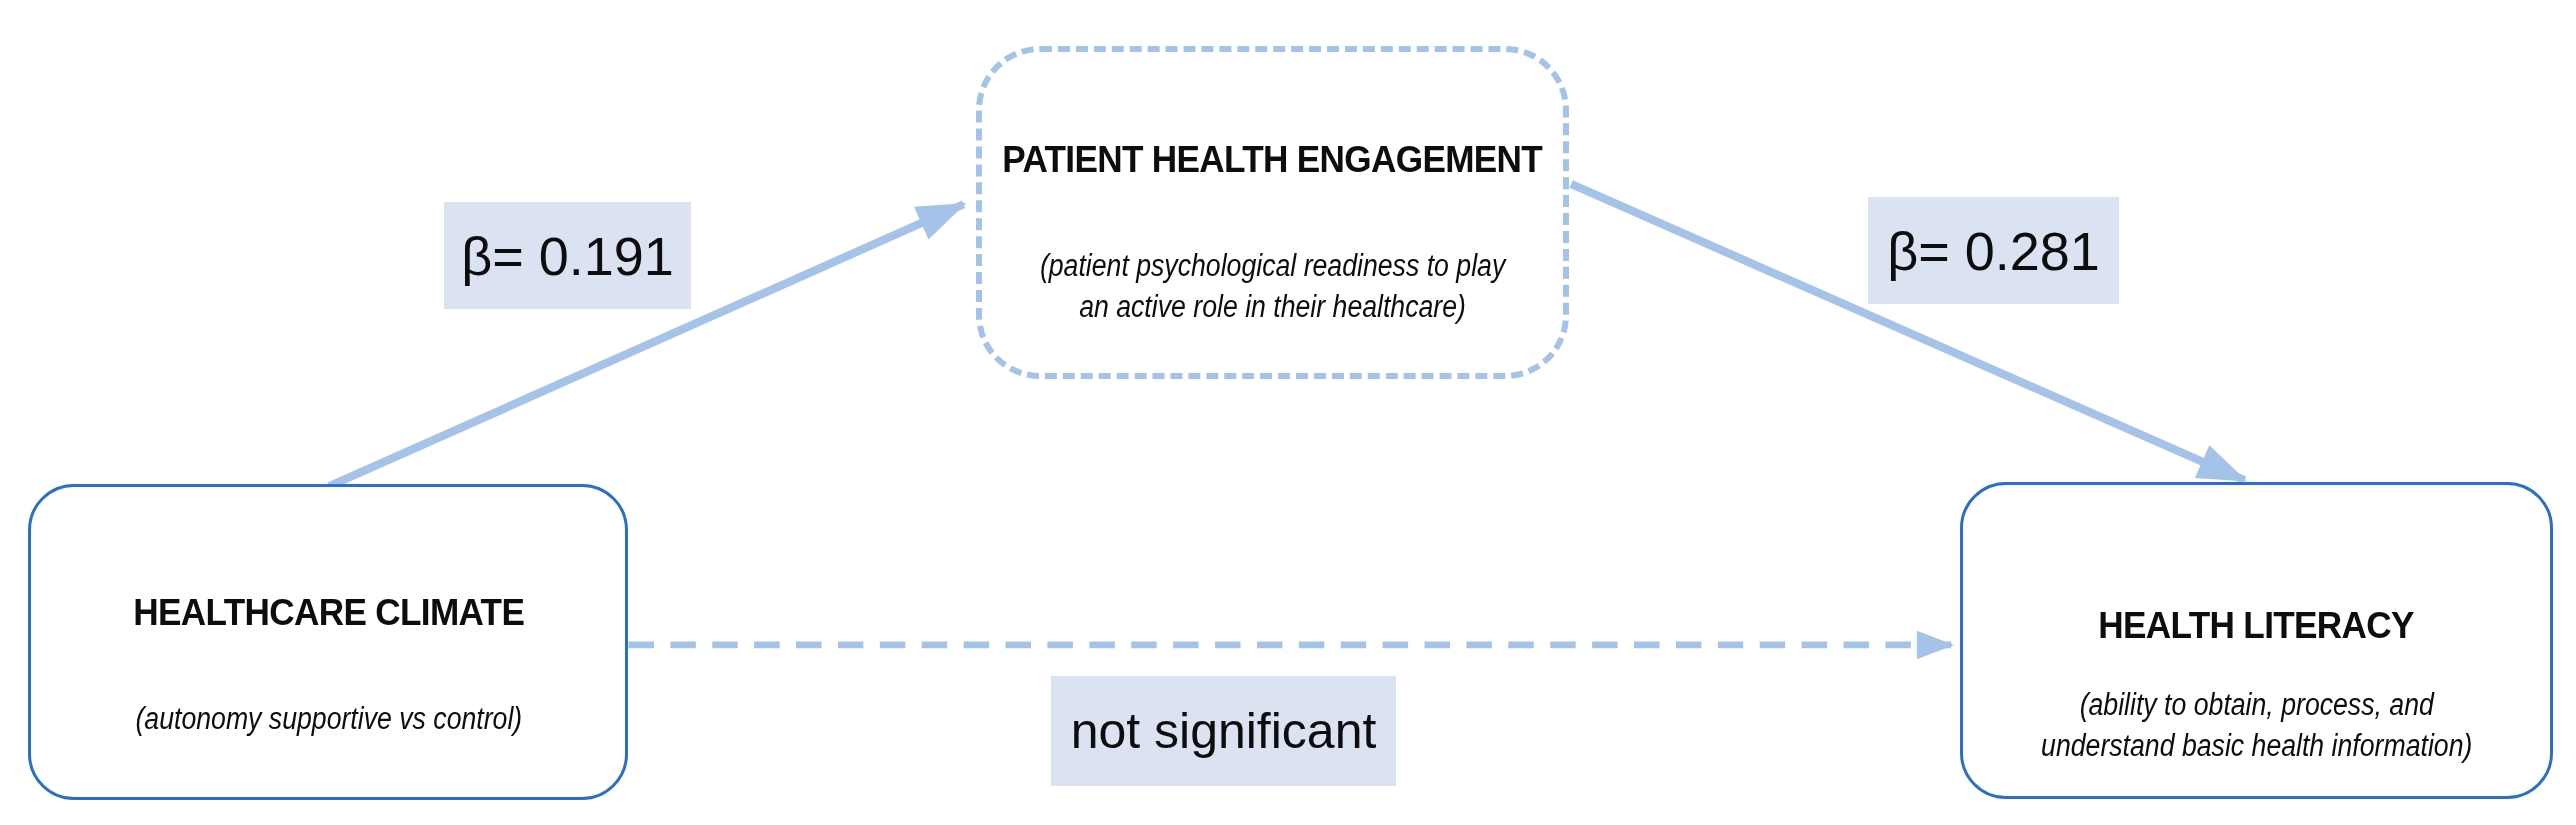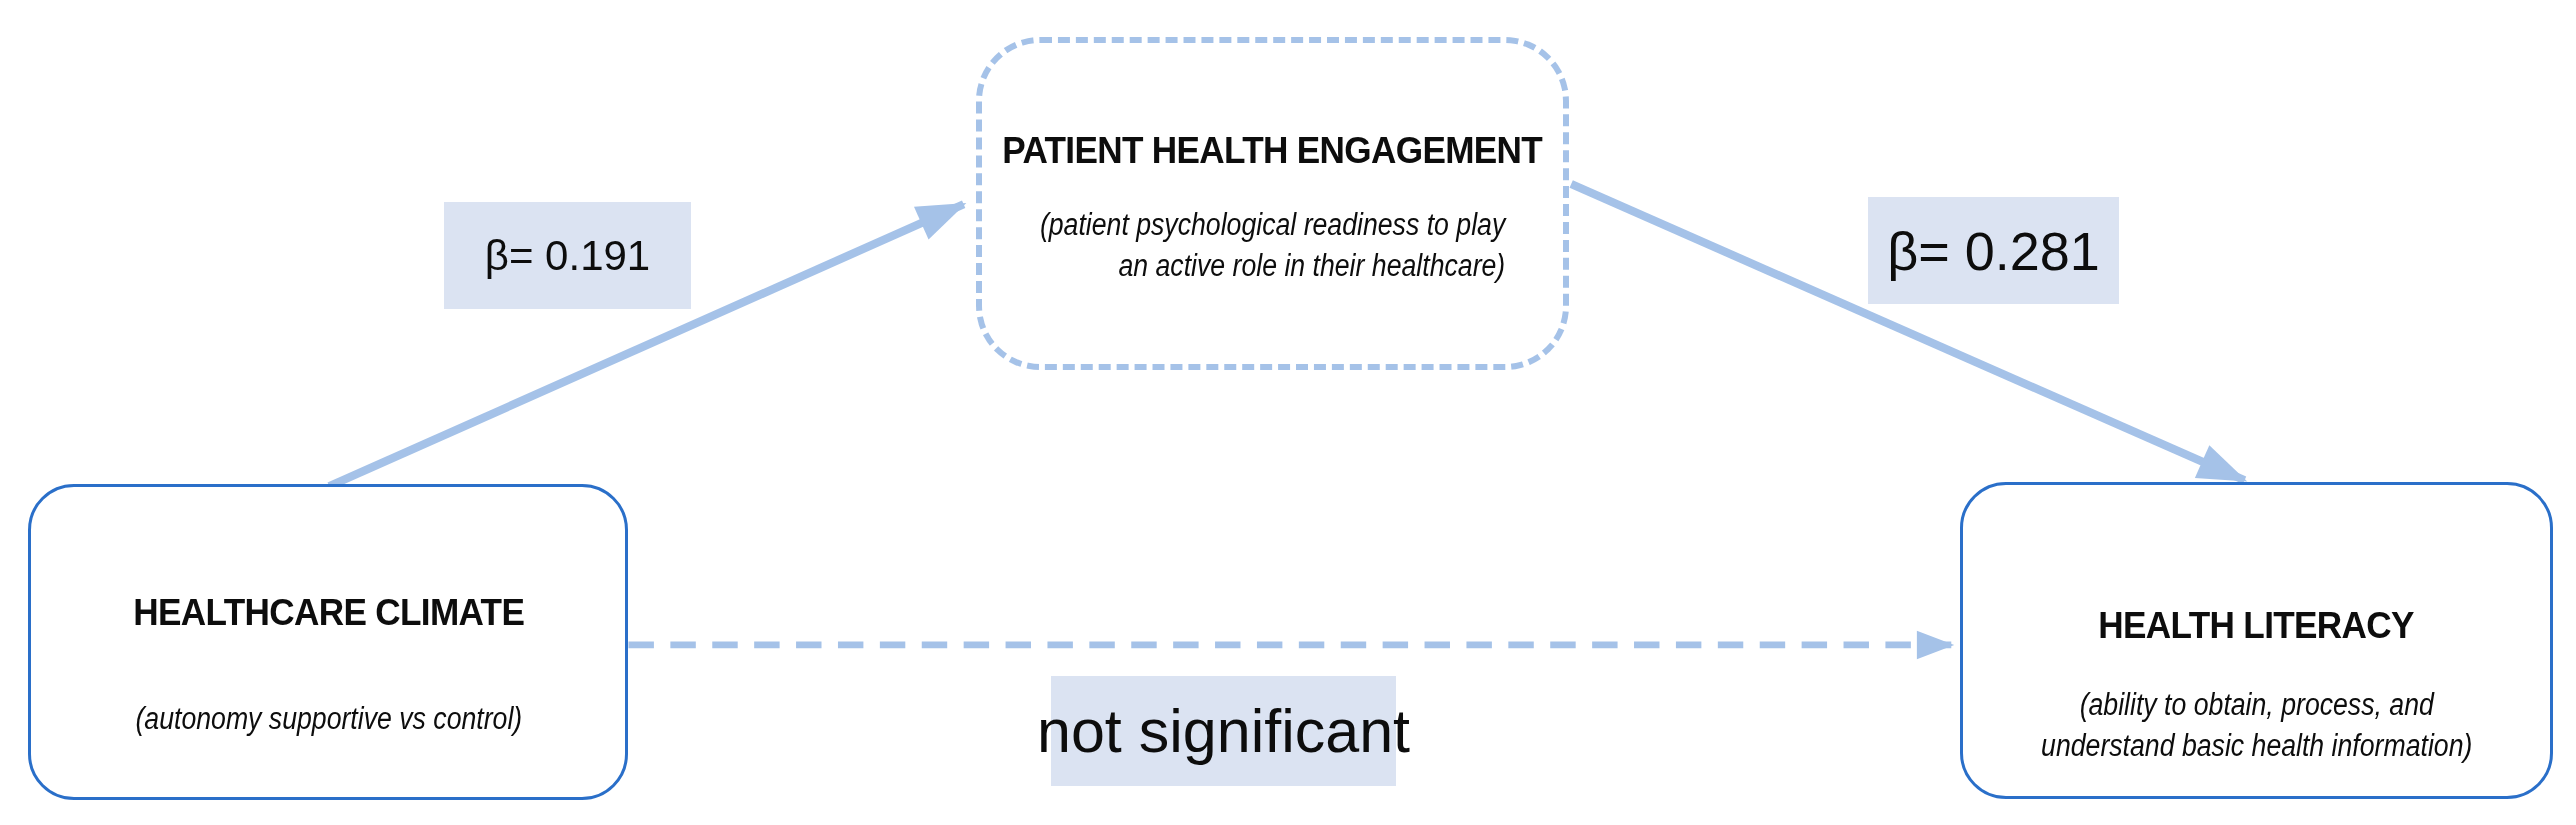--- a/index.html
+++ b/index.html
@@ -21,27 +21,26 @@
   .node {
     position: absolute;
     box-sizing: border-box;
     background: #ffffff;
     display: flex;
     flex-direction: column;
     align-items: center;
     text-align: center;
   }
   .node-mediator {
-    left: 976px; top: 37px;
+    left: 976px; top: 46px;
     width: 593px; height: 333px;
     border: 6.7px dashed #a5c2e8;
     border-radius: 64px;
     padding-top: 87px;
-    gap: 32px;
-    text-align: right;
+    gap: 64px;
   }
   .node-predictor {
     left: 28.4px; top: 484px;
     width: 600px; height: 316px;
     border: 3.7px solid #2a6fc9;
     border-radius: 46px;
     padding-top: 105px;
     gap: 64px;
   }
   .node-outcome {
@@ -71,23 +70,23 @@
   }
   .node-subtitle span { display: block; white-space: nowrap; }
   .edge-label {
     position: absolute;
     background: #dbe3f2;
     display: flex;
     align-items: center;
     justify-content: center;
     white-space: nowrap;
   }
-  .edge-label-a { left: 444px;  top: 202px; width: 247px; height: 107px; font-size: 42px; }
+  .edge-label-a { left: 444px;  top: 202px; width: 247px; height: 107px; font-size: 54px; }
   .edge-label-b { left: 1868px; top: 197px; width: 251px; height: 107px; font-size: 54px; }
-  .edge-label-c { left: 1051px; top: 676px; width: 345px; height: 110px; font-size: 61px; }
+  .edge-label-c { left: 1051px; top: 676px; width: 345px; height: 110px; font-size: 50px; }
 </style>
 </head>
 <body>
 
 <div class="canvas">
 
   <svg class="arrow-layer" viewBox="0 0 3443 1104" xmlns="http://www.w3.org/2000/svg">
     <defs>
       <marker id="mk-solid" markerUnits="userSpaceOnUse" markerWidth="72" markerHeight="56" refX="64" refY="28" orient="auto">
         <path d="M2,4 L68,28 L2,52 Z" fill="#a5c2e8"></path>

